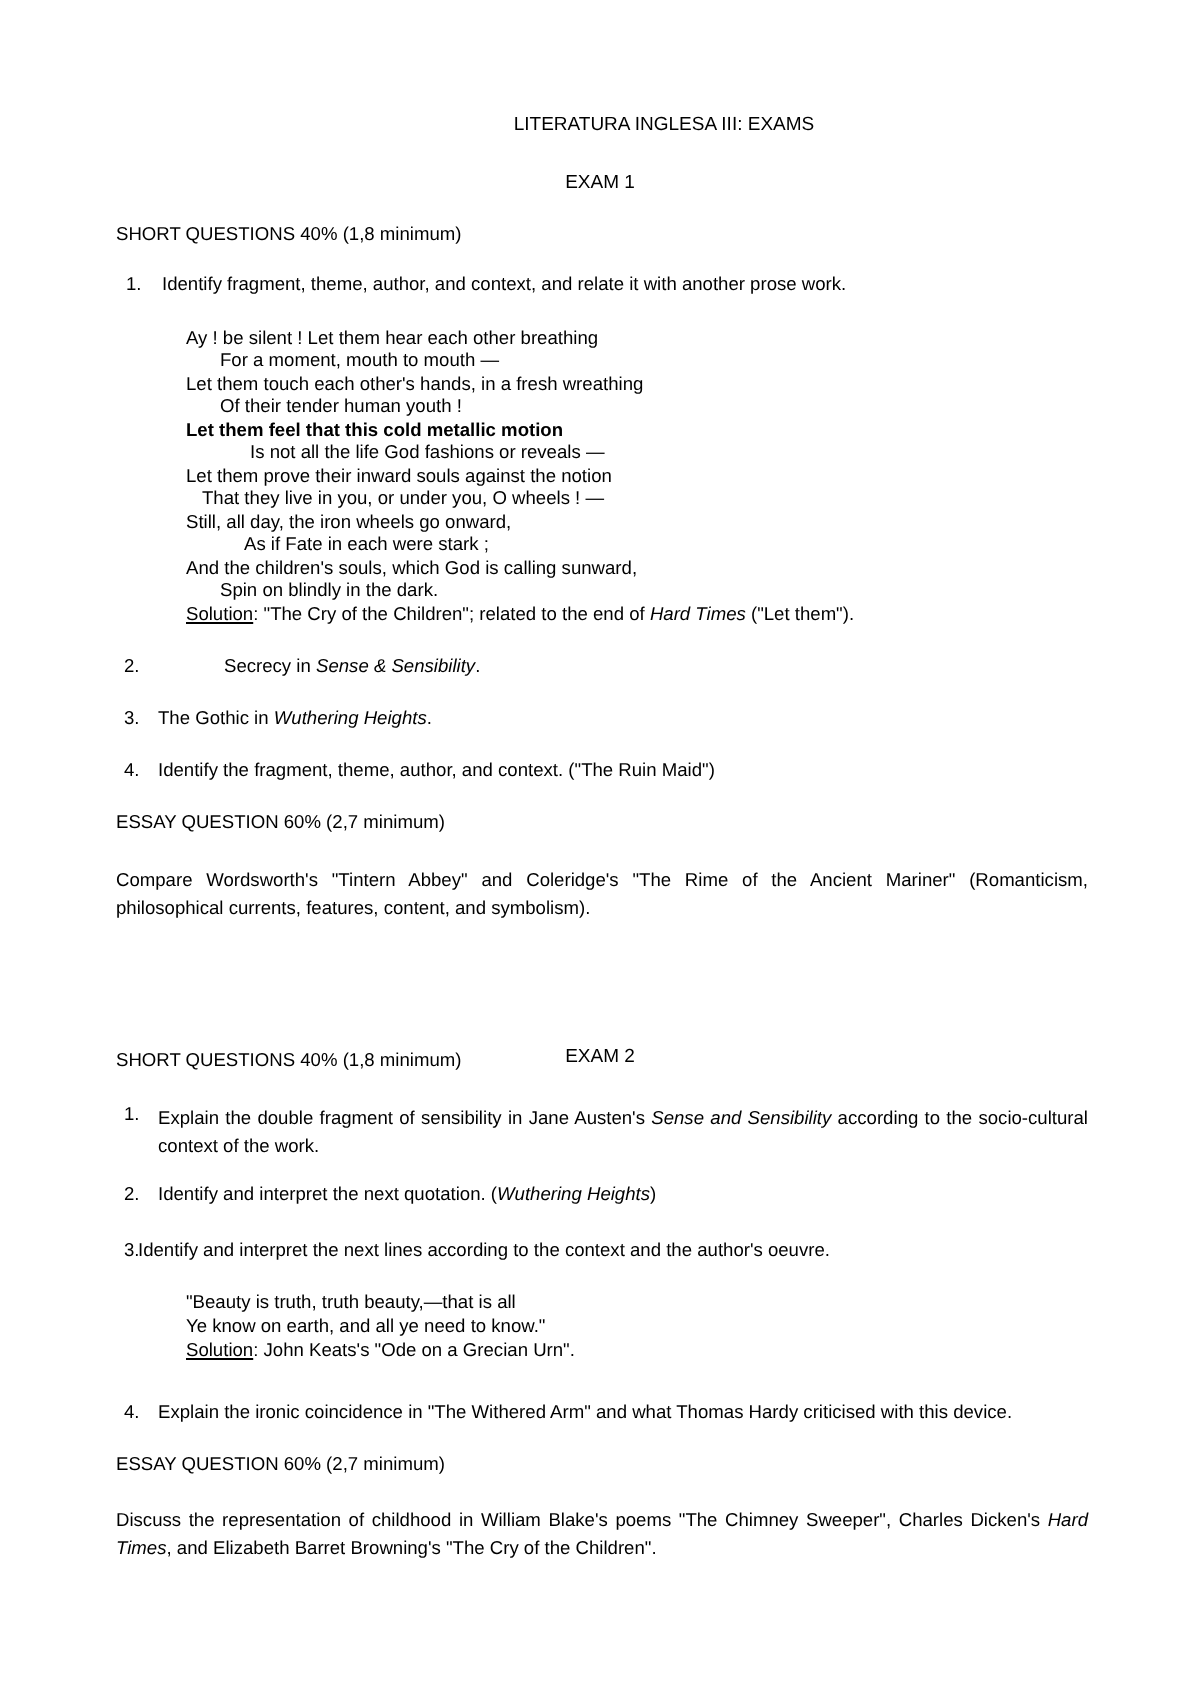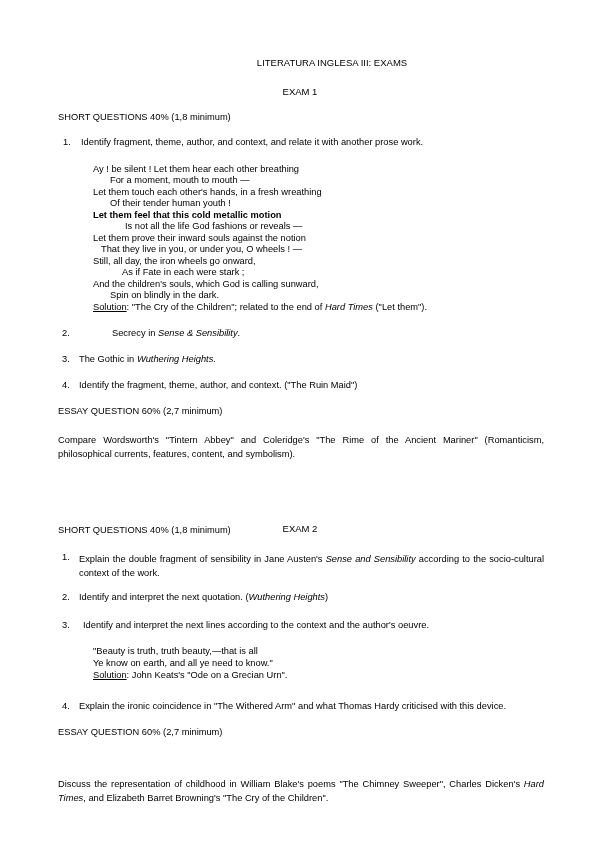--- a/index.html
+++ b/index.html
@@ -72,28 +72,28 @@
   <span class="abs wrap justify" style="left:79px; top:552px; width:465px; line-height:14px;"><span>Explain the double fragment of sensibility in Jane Austen's </span><span class="ital">Sense and Sensibility</span><span> according to the socio-cultural context of the work.</span></span>
 </div>
 
 <div>
   <span class="num" style="left:62px; top:592px;">2.</span>
   <span class="abs" style="left:79px; top:592px;"><span>Identify and interpret the next quotation. (</span><span class="ital">Wuthering Heights</span><span>)</span></span>
 </div>
 
 <div>
   <span class="num" style="left:62px; top:620px;">3.</span>
-  <span class="abs" style="left:83px; top:620px;">Identify and interpret the next lines according to the context and the author's oeuvre.</span>
+  <span class="abs" style="left:69px; top:620px;">Identify and interpret the next lines according to the context and the author's oeuvre.</span>
 </div>
 
 <div>
   <div class="poem-line" style="left:93px; top:646px;">"Beauty is truth, truth beauty,—that is all</div>
   <div class="poem-line" style="left:93px; top:658px;">Ye know on earth, and all ye need to know."</div>
   <div class="poem-line" style="left:93px; top:670px;"><span class="u">Solution</span><span>: John Keats's "Ode on a Grecian Urn".</span></div>
 </div>
 
 <div>
   <span class="num" style="left:62px; top:701px;">4.</span>
   <span class="abs" style="left:79px; top:701px;">Explain the ironic coincidence in "The Withered Arm" and what Thomas Hardy criticised with this device.</span>
 </div>
 
 <div class="abs" style="left:58px; top:727px;">ESSAY QUESTION 60% (2,7 minimum)</div>
-<div class="abs wrap justify" style="left:58px; top:753px; width:486px; line-height:14px;margin-top:24px;"><span>Discuss the representation of childhood in William Blake's poems "The Chimney Sweeper", Charles Dicken's </span><span class="ital">Hard Times</span><span>, and Elizabeth Barret Browning's "The Cry of the Children".</span></div>
+<div class="abs wrap justify" style="left:58px; top:753px; width:486px; line-height:14px;"><span>Discuss the representation of childhood in William Blake's poems "The Chimney Sweeper", Charles Dicken's </span><span class="ital">Hard Times</span><span>, and Elizabeth Barret Browning's "The Cry of the Children".</span></div>
 
 </body></html>

